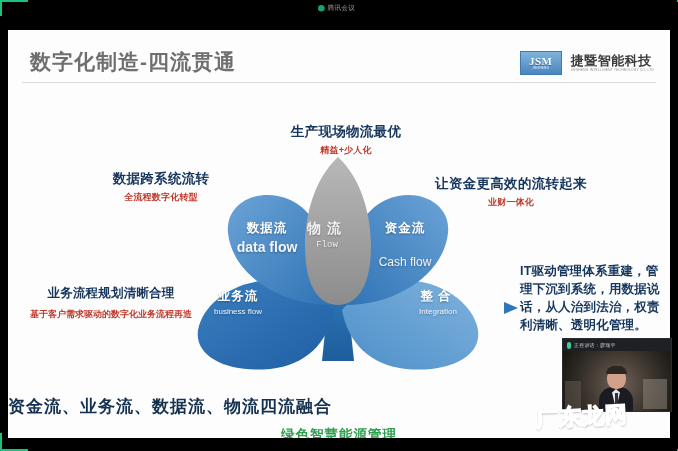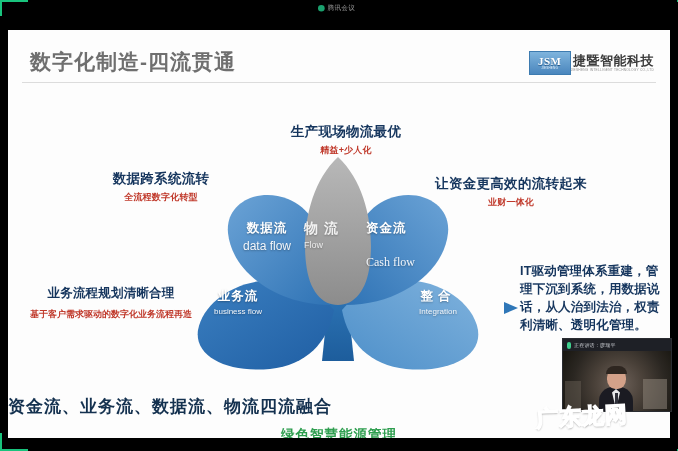--- a/index.html
+++ b/index.html
@@ -21,21 +21,21 @@
   .corner.br{right:0;bottom:0;border-width:0 2px 2px 0;height:16px;}
 
   
   .slide{position:absolute;left:8px;top:30px;width:662px;height:408px;background:#fdfdfd;overflow:hidden;}
 
   .slide-title{position:absolute;left:22px;top:18px;font-size:21px;font-weight:bold;color:#6f6f6f;
                letter-spacing:1px;white-space:nowrap;}
   .title-rule{position:absolute;left:14px;top:52px;width:634px;height:1px;background:#dcdcdc;}
 
   
-  .logo{position:absolute;right:16px;top:21px;display:flex;align-items:center;gap:0;text-align:right;}
+  .logo{position:absolute;right:16px;top:21px;display:flex;align-items:center;gap:9px;}
   .logo-mark{width:40px;height:22px;background:linear-gradient(#7fb4dd,#4a86bd);
              border:1px solid #3d7bb0;display:flex;flex-direction:column;align-items:center;justify-content:center;}
   .logo-mark .jsm{font-family:"Liberation Serif","DejaVu Serif",serif;font-size:11px;font-weight:bold;
                   color:#fff;letter-spacing:.5px;line-height:10px;text-shadow:0 1px 0 #2b5b88;}
   .logo-mark .sub{font-size:3px;color:#e9f2fa;letter-spacing:.2px;}
   .logo-text{display:flex;flex-direction:column;line-height:1;}
   .logo-cn{font-size:13px;font-weight:bold;color:#3b3b3b;letter-spacing:.5px;}
   .logo-en{font-size:3.2px;color:#8d8d8d;letter-spacing:.25px;margin-top:2px;white-space:nowrap;}
 
   
@@ -173,31 +173,31 @@
       <path d="M184 185 C230 130 312 160 320 205 C324 232 290 248 248 244 C212 240 190 218 184 185 Z" fill="url(#gBlueRR)"></path>
 
       <path d="M172 180 C120 180 74 148 70 108 C67 78 100 62 130 74 C162 87 176 130 172 180 Z" fill="url(#gBlueL)"></path>
 
       <path d="M188 180 C240 180 286 148 290 108 C293 78 260 62 230 74 C198 87 184 130 188 180 Z" fill="url(#gBlueR)"></path>
 
       <path d="M180 32 C208 58 216 104 212 138 C209 166 196 180 180 180 C164 180 151 166 148 138
                C144 104 152 58 180 32 Z" fill="url(#gGray)"></path>
     </svg>
 
-    <div style="position:absolute;left:296px;top:190px;width:70px;text-align:left;">
+    <div style="position:absolute;left:284px;top:190px;width:70px;text-align:center;font-family:Liberation Mono, monospace;">
       <div style="font-size:14px;font-weight:bold;color:#f1f1f1;letter-spacing:6px;text-shadow:0 1px 2px rgba(0,0,0,.25);">物流</div>
       <div style="font-size:9px;color:#ededed;margin-top:2px;text-shadow:0 1px 2px rgba(0,0,0,.25);">Flow</div>
     </div>
 
     <div style="position:absolute;left:222px;top:190px;width:74px;text-align:center;">
       <div style="font-size:12.5px;font-weight:bold;color:#ffffff;letter-spacing:1px;text-shadow:0 1px 2px rgba(0,0,0,.3);">数据流</div>
-      <div style="font-size:12px;color:#f2f6fb;margin-top:2px;text-shadow:0 1px 2px rgba(0,0,0,.3);">data flow</div>
-    </div>
-
-    <div style="position:absolute;left:358px;top:190px;width:78px;font-family:Liberation Serif, serif;">
+      <div style="font-size:14px;color:#f2f6fb;margin-top:2px;text-shadow:0 1px 2px rgba(0,0,0,.3);font-weight:bold;">data flow</div>
+    </div>
+
+    <div style="position:absolute;left:358px;top:190px;width:78px;text-align:center;">
       <div style="font-size:12.5px;font-weight:bold;color:#ffffff;letter-spacing:1px;text-shadow:0 1px 2px rgba(0,0,0,.3);">资金流</div>
       <div style="font-size:12px;color:#f2f6fb;margin-top:18px;text-shadow:0 1px 2px rgba(0,0,0,.3);">Cash flow</div>
     </div>
 
     <div style="position:absolute;left:186px;top:258px;width:88px;text-align:center;">
       <div style="font-size:12.5px;font-weight:bold;color:#ffffff;letter-spacing:1px;text-shadow:0 1px 2px rgba(0,0,0,.3);font-family:Liberation Mono, monospace;">业务流</div>
       <div style="font-size:8px;color:#f2f6fb;margin-top:2px;text-shadow:0 1px 2px rgba(0,0,0,.3);">business flow</div>
     </div>
 
     <div style="position:absolute;left:386px;top:258px;width:88px;text-align:center;">

